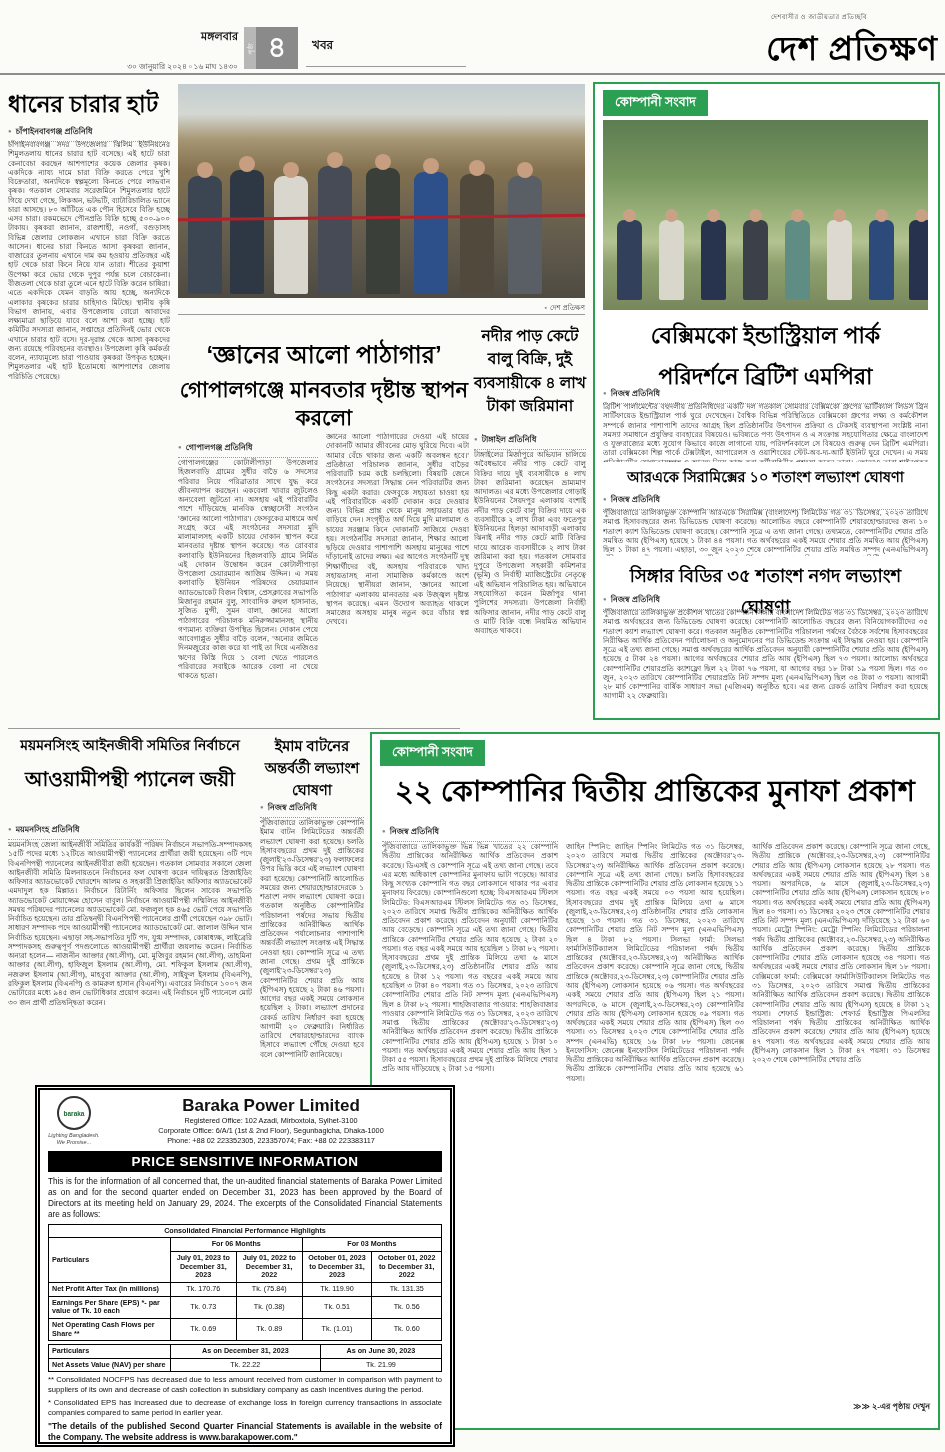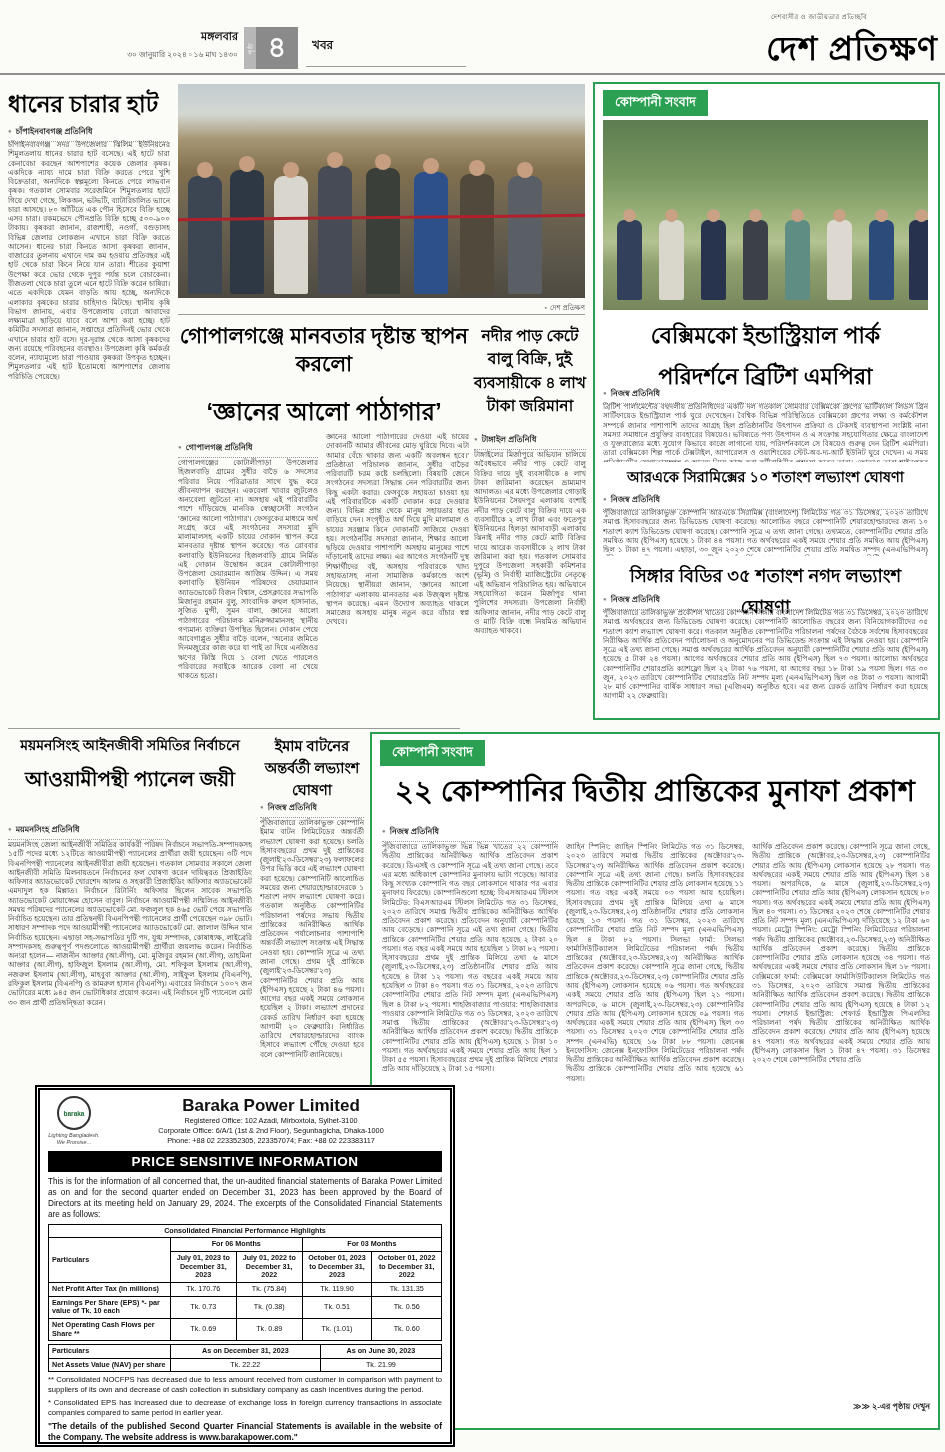--- a/index.html
+++ b/index.html
@@ -9,21 +9,21 @@
   .just{text-align:justify;}
   .bn-body{font-size:7.3px;line-height:1.27;color:#1c1c1c;overflow:hidden;}
   .headline{font-weight:800;color:#000;letter-spacing:0;}
   .byline{font-size:8px;font-weight:700;color:#222;}
   .byline::before{content:"●";color:#8a8a8a;font-size:6px;margin-right:4px;vertical-align:1px;}
   .byline-wrap{border-bottom:1px dotted #9a9a9a;padding-bottom:3px;}
   .rule{background:#9a9a9a;}
   
   .dateblock{text-align:right;}
   .day{font-size:11px;font-weight:800;}
-  .dateline{font-size:7.5px;color:#333;margin-top:2px;}
+  .dateline{font-size:7.5px;color:#333;margin-top:14px;}
   .page-strip{background:#b7b7b7;color:#fff;display:flex;align-items:center;justify-content:center;}
   .page-strip span{writing-mode:vertical-rl;transform:rotate(180deg);font-size:6.5px;letter-spacing:1px;}
   .page-box{background:#8a8a8a;color:#fff;display:flex;align-items:center;justify-content:center;
             font-size:29px;font-weight:800;}
   .section-label{font-size:12px;font-weight:800;}
   .masthead{font-size:33px;font-weight:900;letter-spacing:1px;color:#000;white-space:nowrap;}
   .tagline{font-size:6.5px;color:#444;text-align:center;letter-spacing:.5px;}
   
   .photo{overflow:hidden;}
   .photo1{background:linear-gradient(180deg,#c3ccd0 0%,#d4d8d2 14%,#a69673 26%,#83714f 40%,#6e6450 58%,#5c564a 82%,#4e4a41 100%);}
@@ -116,22 +116,22 @@
     <div class="fig"></div>
     <div class="fig"></div>
     <div class="fig"></div>
     <div class="fig"></div>
     <div class="ribbon" style="top:132px;"></div>
   </div>
   <div class="abs credit" style="left:430px;top:302px;width:155px;">দেশ প্রতিক্ষণ</div>
   <div class="abs rule" style="left:178px;top:314px;width:407px;height:1px;"></div>
 
   <div class="abs" style="left:178px;top:322px;width:292px;text-align:center;">
+    <div class="headline" style="font-size:24px;margin-top:14px;">‘জ্ঞানের আলো পাঠাগার’</div>
     <div class="headline" style="font-size:21px;line-height:1.35;">গোপালগঞ্জে মানবতার দৃষ্টান্ত স্থাপন করলো</div>
-    <div class="headline" style="font-size:24px;margin-top:14px;">‘জ্ঞানের আলো পাঠাগার’</div>
   </div>
   <div class="abs byline-wrap" style="left:178px;top:436px;width:140px;">
     <span class="byline">গোপালগঞ্জ প্রতিনিধি</span>
   </div>
   <div class="abs bn-body just" style="left:178px;top:458px;width:140px;height:268px;">গোপালগঞ্জের কোটালীপাড়া উপজেলার হিজলবাড়ি গ্রামের সুধীর বাড়ৈ ৬ সদস্যের পরিবার নিয়ে পরিত্রাতার সাথে যুদ্ধ করে জীবনযাপন করছেন। একবেলা খাবার জুটলেও অন্যবেলা জুটতো না। অসহায় এই পরিবারটির পাশে দাঁড়িয়েছে মানবিক স্বেচ্ছাসেবী সংগঠন ‘জ্ঞানের আলো পাঠাগার’। ফেসবুকের মাধ্যমে অর্থ সংগ্রহ করে এই সংগঠনের সদস্যরা মুদি মালামালসহ একটি চায়ের দোকান স্থাপন করে মানবতার দৃষ্টান্ত স্থাপন করেছে। গত রোববার কলাবাড়ি ইউনিয়নের হিজলবাড়ি গ্রামে নির্মিত এই দোকান উদ্বোধন করেন কোটালীপাড়া উপজেলা চেয়ারম্যান আজিম উদ্দিন। এ সময় কলাবাড়ি ইউনিয়ন পরিষদের চেয়ারম্যান অ্যাডভোকেট বিজন বিশ্বাস, প্রেসক্লাবের সভাপতি মিজানুর রহমান বুলু, সাংবাদিক রুহুল হাসানাত, সুজিত মুন্সী, সুমন বালা, জ্ঞানের আলো পাঠাগারের পরিচালক মনিরুজ্জামানসহ স্থানীয় গণ্যমান্য ব্যক্তিরা উপস্থিত ছিলেন। দোকান পেয়ে আবেগাপ্লুত সুধীর বাড়ৈ বলেন, ‘অন্যের জমিতে দিনমজুরের কাজ করে যা পাই তা দিয়ে এনজিওর ঋণের কিস্তি দিয়ে ১ বেলা খেতে পারলেও পরিবারের সবাইকে আরেক বেলা না খেয়ে থাকতে হতো।</div>
   <div class="abs bn-body just" style="left:326px;top:432px;width:143px;height:294px;">জ্ঞানের আলো পাঠাগারের দেওয়া এই চায়ের দোকানটি আমার জীবনের মোড় ঘুরিয়ে দিবে। এটা আমার বেঁচে থাকার জন্য একটি অবলম্বন হবে।’ প্রতিষ্ঠাতা পরিচালক জানান, সুধীর বাড়ৈর পরিবারটি চরম কষ্টে চলছিলো। বিষয়টি জেনে সংগঠনের সদস্যরা সিদ্ধান্ত নেন পরিবারটির জন্য কিছু একটা করার। ফেসবুকে সহায়তা চাওয়া হয় এই পরিবারটিকে একটি দোকান করে দেওয়ার জন্য। বিভিন্ন প্রান্ত থেকে মানুষ সহায়তার হাত বাড়িয়ে দেন। সংগৃহীত অর্থ দিয়ে মুদি মালামাল ও চায়ের সরঞ্জাম কিনে দোকানটি সাজিয়ে দেওয়া হয়। সংগঠনটির সদস্যরা জানান, শিক্ষার আলো ছড়িয়ে দেওয়ার পাশাপাশি অসহায় মানুষের পাশে দাঁড়ানোই তাদের লক্ষ্য। এর আগেও সংগঠনটি দুস্থ শিক্ষার্থীদের বই, অসহায় পরিবারকে খাদ্য সহায়তাসহ নানা সামাজিক কর্মকাণ্ডে অংশ নিয়েছে। স্থানীয়রা জানান, ‘জ্ঞানের আলো পাঠাগার’ এলাকায় মানবতার এক উজ্জ্বল দৃষ্টান্ত স্থাপন করেছে। এমন উদ্যোগ অব্যাহত থাকলে সমাজের অসহায় মানুষ নতুন করে বাঁচার স্বপ্ন দেখবে।</div>
 
   <div class="abs headline" style="left:474px;top:324px;width:112px;font-size:15.5px;line-height:1.5;text-align:center;">নদীর পাড় কেটে বালু বিক্রি, দুই ব্যবসায়ীকে ৪ লাখ টাকা জরিমানা</div>
   <div class="abs byline-wrap" style="left:474px;top:428px;width:112px;">
     <span class="byline">টাঙ্গাইল প্রতিনিধি</span>

